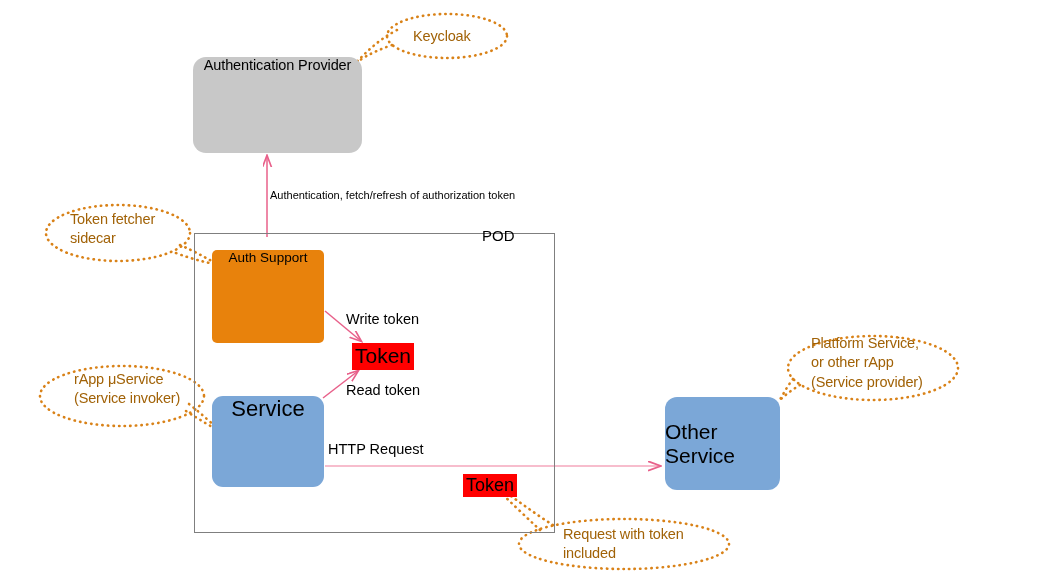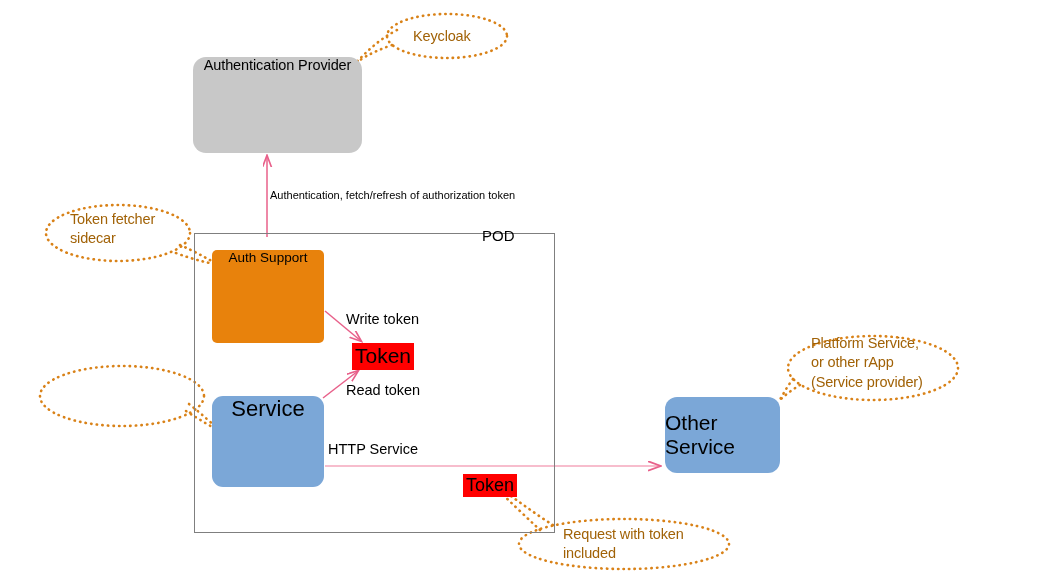--- a/index.html
+++ b/index.html
@@ -59,21 +59,21 @@
     width: 112px;
     height: 91px;
     background: #7ba7d7;
     border-radius: 11px;
     font-size: 22px;
   }
   .node-other-service {
     left: 665px;
     top: 397px;
     width: 115px;
-    height: 76px;
+    height: 93px;
     background: #7ba7d7;
     border-radius: 12px;
     font-size: 21px;
     line-height: 1.12;
     flex-direction: column;
   }
 
   
   .pod-box {
     position: absolute;
@@ -221,24 +221,26 @@
     <span>Other</span>
     <span>Service</span>
   </div>
 
   <div class="token-chip token-chip-1">Token</div>
   <div class="token-chip token-chip-2">Token</div>
 
   <div class="edge-label lbl-auth-flow">Authentication, fetch/refresh of authorization token</div>
   <div class="edge-label lbl-write-token">Write token</div>
   <div class="edge-label lbl-read-token">Read token</div>
-  <div class="edge-label lbl-http-req">HTTP Service</div>
+  <div class="edge-label lbl-http-req">HTTP Request</div>
 
   <div class="callout-text callout-keycloak">Keycloak</div>
   <div class="callout-text callout-sidecar">Token fetcher
 sidecar</div>
+  <div class="callout-text callout-rapp">rApp μService
+(Service invoker)</div>
   <div class="callout-text callout-request">Request with token
 included</div>
   <div class="callout-text callout-platform">Platform Service,
 or other rApp
 (Service provider)</div>
 
 </div>
 
 </body></html>

